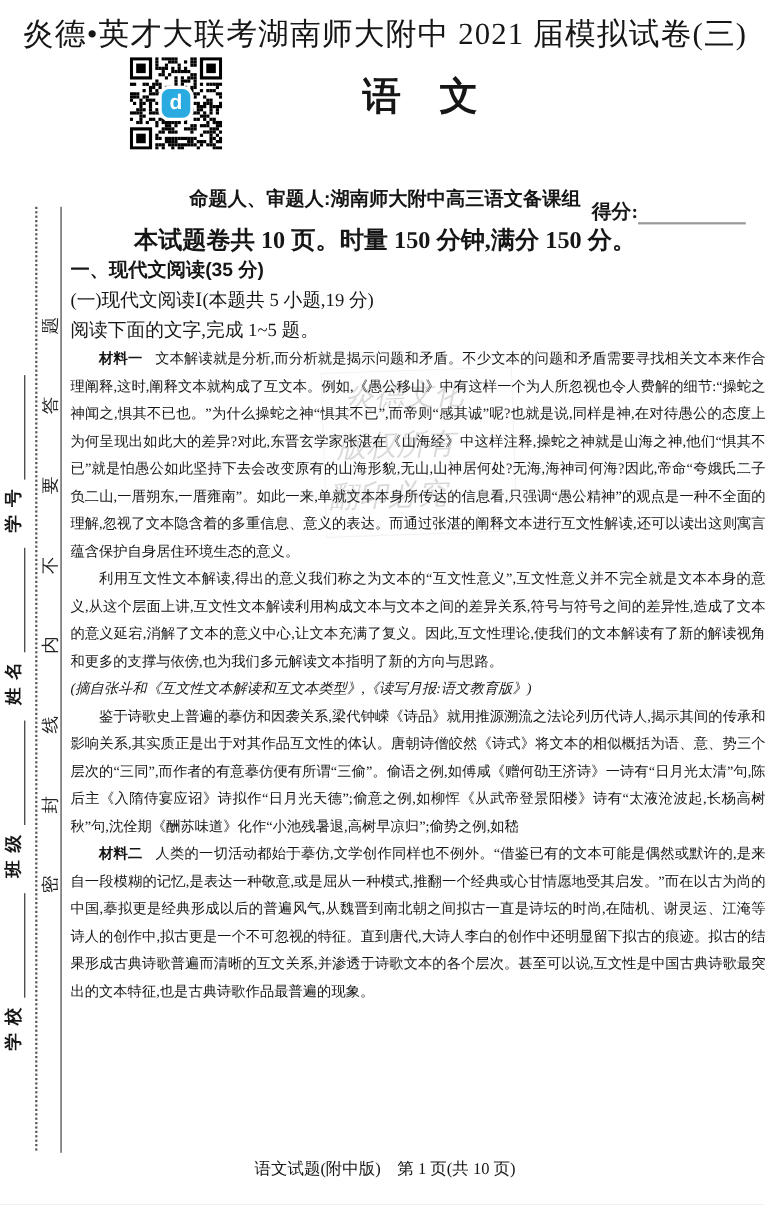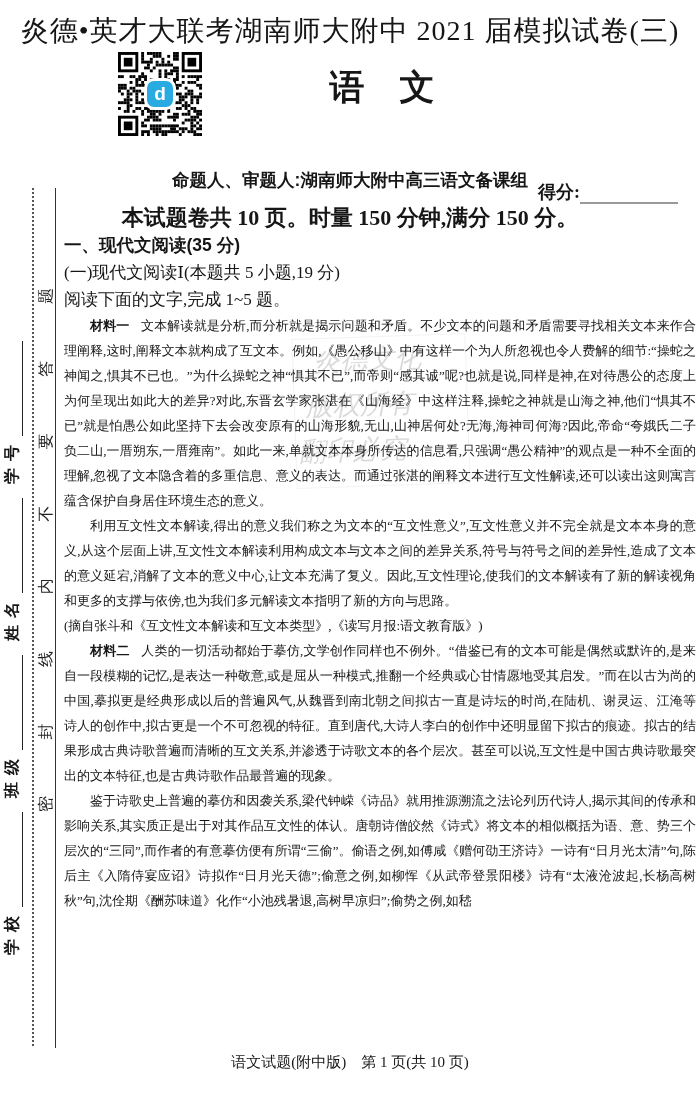--- a/index.html
+++ b/index.html
@@ -63,21 +63,21 @@
   .wm0{margin-left:20px;} .wm1{margin-left:11px;} .wm2{margin-left:2px;}
   
   .main{position:absolute;left:64px;top:232px;width:632px;z-index:1;}
   .sec-heading{font-family:"Liberation Sans","DejaVu Sans",sans-serif;
     font-weight:bold;font-size:17.5px;line-height:27px;}
   .subsec,.prompt{font-size:17px;line-height:27px;}
   .main p{margin:0;font-size:13px;line-height:25px;text-align:justify;
     text-indent:2em;}
   .mat-label{font-family:"Liberation Sans","DejaVu Sans",sans-serif;
     font-weight:bold;margin-right:0.9em;}
-  .citation{text-align:left;text-indent:0 !important;}
+  .citation{text-align:left;text-indent:0 !important;font-style:italic;}
   
   .page-footer{position:absolute;top:1053px;left:0;width:100%;text-align:center;
     font-size:15px;}
 </style>
 </head>
 <body>
 
 <div class="page">
 
   <div class="student-fields">
@@ -423,19 +423,19 @@
     <div class="wm2">翻印必究</div>
   </div>
 
   <div class="main">
     <div class="sec-heading">一、现代文阅读(35 分)</div>
     <div class="subsec">(一)现代文阅读Ⅰ(本题共 5 小题,19 分)</div>
     <div class="prompt">阅读下面的文字,完成 1~5 题。</div>
     <p><b class="mat-label">材料一</b><span>文本解读就是分析,而分析就是揭示问题和矛盾。不少文本的问题和矛盾需要寻找相关文本来作合理阐释,这时,阐释文本就构成了互文本。例如,《愚公移山》中有这样一个为人所忽视也令人费解的细节:“操蛇之神闻之,惧其不已也。”为什么操蛇之神“惧其不已”,而帝则“感其诚”呢?也就是说,同样是神,在对待愚公的态度上为何呈现出如此大的差异?对此,东晋玄学家张湛在《山海经》中这样注释,操蛇之神就是山海之神,他们“惧其不已”就是怕愚公如此坚持下去会改变原有的山海形貌,无山,山神居何处?无海,海神司何海?因此,帝命“夸娥氏二子负二山,一厝朔东,一厝雍南”。如此一来,单就文本本身所传达的信息看,只强调“愚公精神”的观点是一种不全面的理解,忽视了文本隐含着的多重信息、意义的表达。而通过张湛的阐释文本进行互文性解读,还可以读出这则寓言蕴含保护自身居住环境生态的意义。</span></p>
     <p>利用互文性文本解读,得出的意义我们称之为文本的“互文性意义”,互文性意义并不完全就是文本本身的意义,从这个层面上讲,互文性文本解读利用构成文本与文本之间的差异关系,符号与符号之间的差异性,造成了文本的意义延宕,消解了文本的意义中心,让文本充满了复义。因此,互文性理论,使我们的文本解读有了新的解读视角和更多的支撑与依傍,也为我们多元解读文本指明了新的方向与思路。</p>
     <p class="citation">(摘自张斗和《互文性文本解读和互文本类型》,《读写月报:语文教育版》)</p>
+    <p>鉴于诗歌史上普遍的摹仿和因袭关系,梁代钟嵘《诗品》就用推源溯流之法论列历代诗人,揭示其间的传承和影响关系,其实质正是出于对其作品互文性的体认。唐朝诗僧皎然《诗式》将文本的相似概括为语、意、势三个层次的“三同”,而作者的有意摹仿便有所谓“三偷”。偷语之例,如傅咸《赠何劭王济诗》一诗有“日月光太清”句,陈后主《入隋侍宴应诏》诗拟作“日月光天德”;偷意之例,如柳恽《从武帝登景阳楼》诗有“太液沧波起,长杨高树秋”句,沈佺期《酬苏味道》化作“小池残暑退,高树早凉归”;偷势之例,如嵇</p>
     <p><b class="mat-label">材料二</b><span>人类的一切活动都始于摹仿,文学创作同样也不例外。“借鉴已有的文本可能是偶然或默许的,是来自一段模糊的记忆,是表达一种敬意,或是屈从一种模式,推翻一个经典或心甘情愿地受其启发。”而在以古为尚的中国,摹拟更是经典形成以后的普遍风气,从魏晋到南北朝之间拟古一直是诗坛的时尚,在陆机、谢灵运、江淹等诗人的创作中,拟古更是一个不可忽视的特征。直到唐代,大诗人李白的创作中还明显留下拟古的痕迹。拟古的结果形成古典诗歌普遍而清晰的互文关系,并渗透于诗歌文本的各个层次。甚至可以说,互文性是中国古典诗歌最突出的文本特征,也是古典诗歌作品最普遍的现象。</span></p>
-    <p>鉴于诗歌史上普遍的摹仿和因袭关系,梁代钟嵘《诗品》就用推源溯流之法论列历代诗人,揭示其间的传承和影响关系,其实质正是出于对其作品互文性的体认。唐朝诗僧皎然《诗式》将文本的相似概括为语、意、势三个层次的“三同”,而作者的有意摹仿便有所谓“三偷”。偷语之例,如傅咸《赠何劭王济诗》一诗有“日月光太清”句,陈后主《入隋侍宴应诏》诗拟作“日月光天德”;偷意之例,如柳恽《从武帝登景阳楼》诗有“太液沧波起,长杨高树秋”句,沈佺期《酬苏味道》化作“小池残暑退,高树早凉归”;偷势之例,如嵇</p>
   </div>
 
   <div class="page-footer">语文试题(附中版)　第 1 页(共 10 页)</div>
 
 </div>
 
 </body></html>

